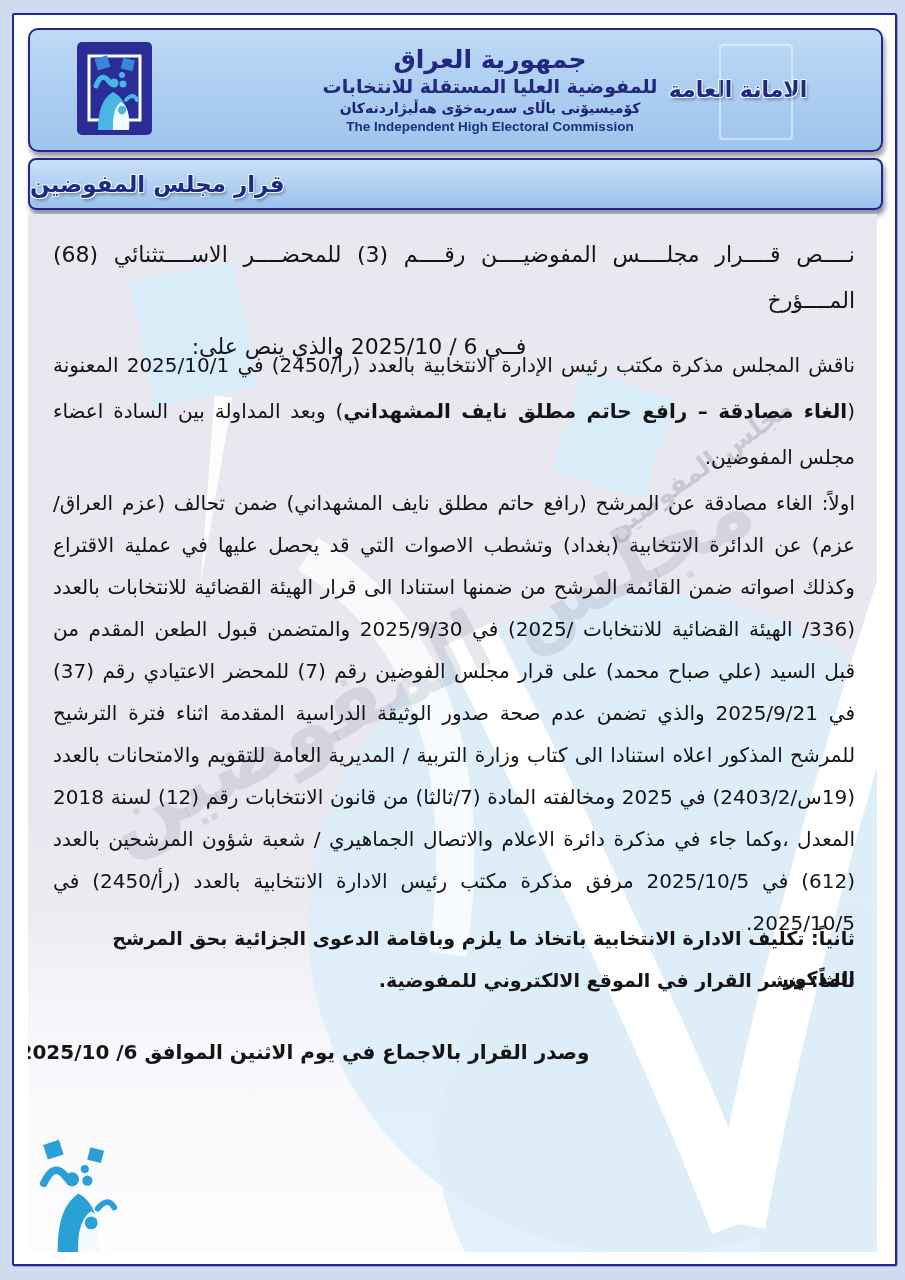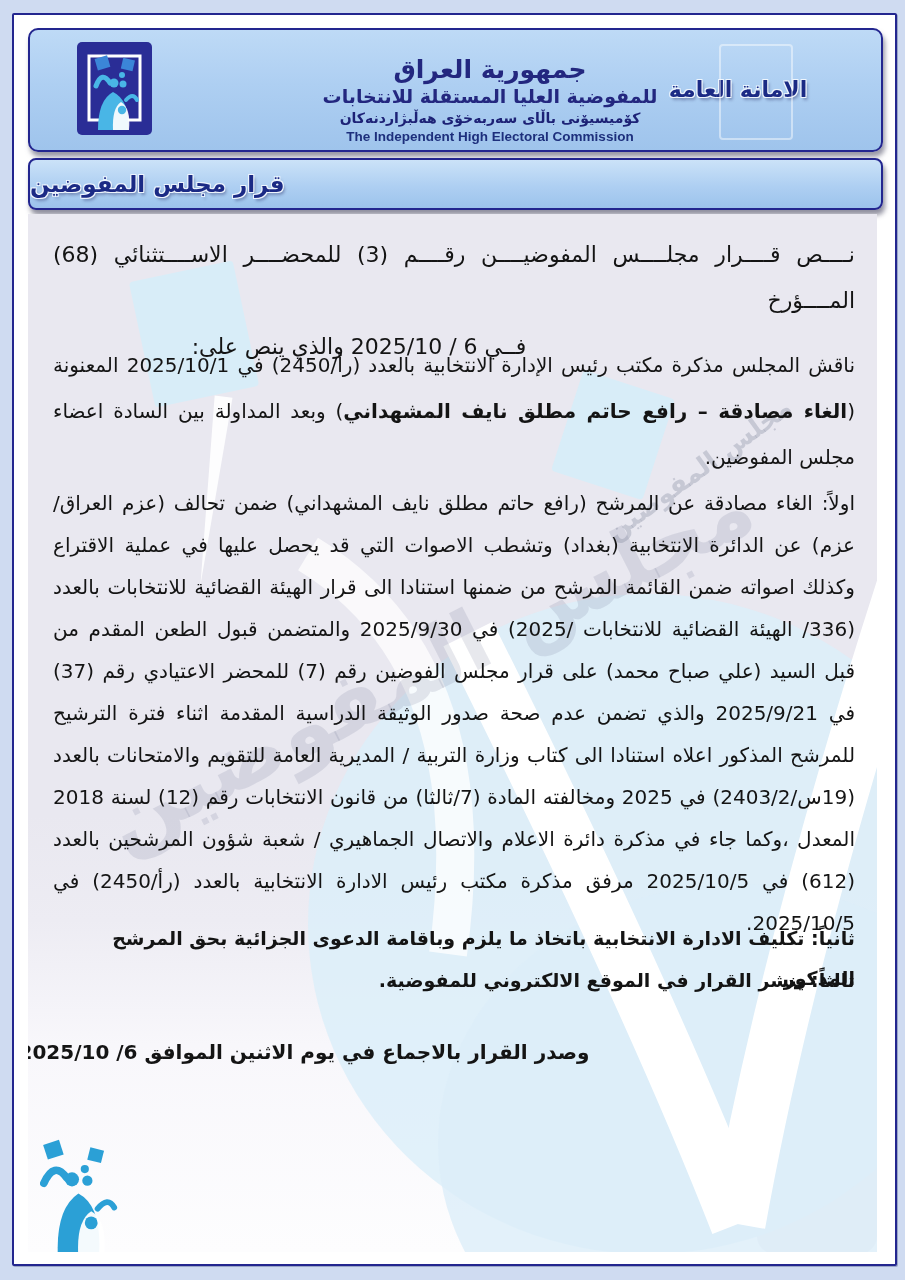--- a/index.html
+++ b/index.html
@@ -17,21 +17,21 @@
   }
   
   .header-box{
     position:absolute;left:28px;top:28px;width:851px;height:120px;
     background:linear-gradient(180deg,#bedaf6 0%,#aecff2 45%,#9fc4ec 100%);
     border:2px solid #23268f;border-radius:10px;
     box-shadow:2px 5px 5px rgba(70,70,95,.55);
   }
   .logo-wrap{position:absolute;left:47px;top:12px;width:75px;height:95px;}
   .hdr-center{
-    position:absolute;left:250px;top:14px;width:420px;height:112px;
+    position:absolute;left:250px;top:4px;width:420px;height:112px;
     display:flex;flex-direction:column;align-items:center;justify-content:center;
     text-align:center;color:#23277f;
   }
   .hdr-ar1{font-size:25px;font-weight:bold;line-height:29px;letter-spacing:1px;}
   .hdr-ar2{font-size:19px;font-weight:bold;line-height:25px;}
   .hdr-ku{font-size:14px;font-weight:bold;line-height:19px;color:#1d2276;}
   .hdr-en{font-family:"Liberation Sans",sans-serif;font-size:13.5px;font-weight:bold;line-height:17px;color:#1d2f7c;}
   .hdr-right{
     position:absolute;right:28px;top:0;width:230px;height:120px;
     display:flex;flex-direction:column;align-items:center;justify-content:center;gap:14px;

